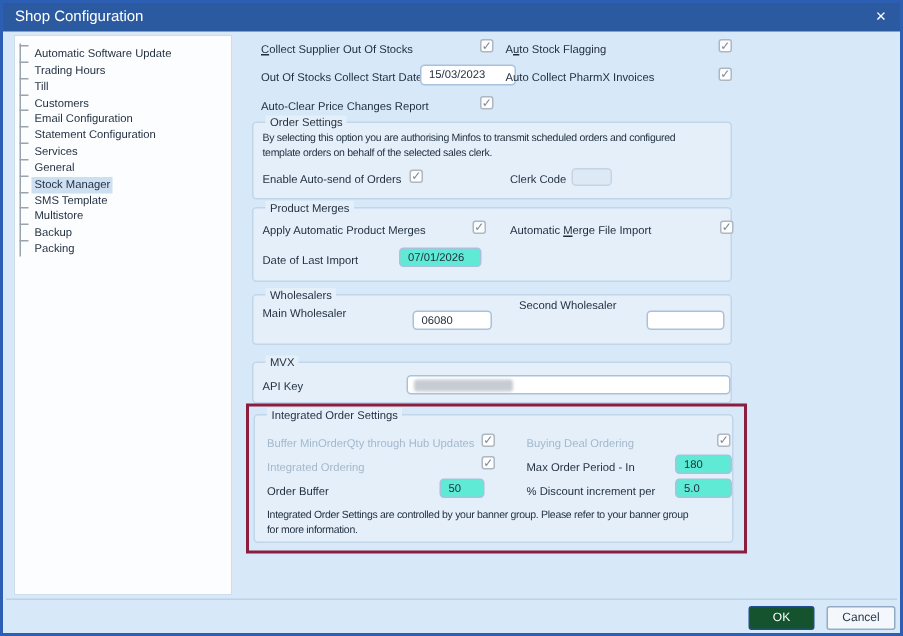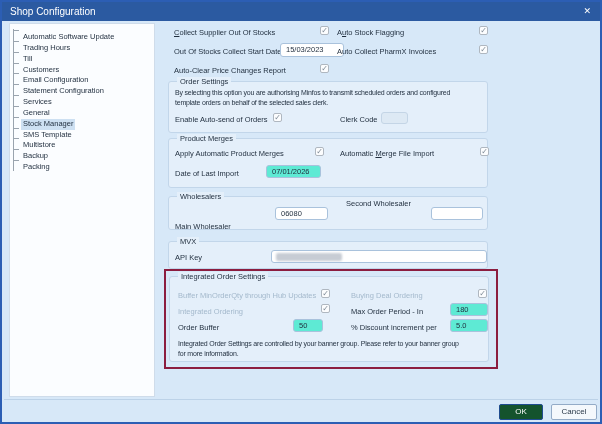--- a/index.html
+++ b/index.html
@@ -93,21 +93,21 @@
     <span class="lbl" style="left:6px;top:10px;">Apply Automatic Product Merges</span>
     <span class="cb" style="left:146px;top:8px;">✓</span>
     <span class="lbl" style="left:171px;top:10px;"><span>Automatic </span><span class="mn">M</span><span>erge File Import</span></span>
     <span class="cb" style="left:311px;top:8px;">✓</span>
     <span class="lbl" style="left:6px;top:30px;">Date of Last Import</span>
     <span class="field ro" style="left:97px;top:26px;width:55px;height:13px;">07/01/2026</span>
   </div>
 
   <div class="group" style="left:166px;top:194px;width:320px;height:34px;">
     <span class="legend">Wholesalers</span>
-    <span class="lbl" style="left:6px;top:25px;">Main Wholesaler</span>
+    <span class="lbl" style="left:6px;top:7px;">Main Wholesaler</span>
     <span class="field" style="left:106px;top:10px;width:53px;height:13px;">06080</span>
     <span class="lbl" style="left:177px;top:2px;">Second Wholesaler</span>
     <span class="field" style="left:262px;top:10px;width:52px;height:13px;"></span>
   </div>
 
   <div class="group" style="left:166px;top:239px;width:320px;height:28px;">
     <span class="legend">MVX</span>
     <span class="lbl" style="left:6px;top:11px;">API Key</span>
     <span class="field" style="left:102px;top:8px;width:216px;height:13px;">
         <span class="redact"></span>

